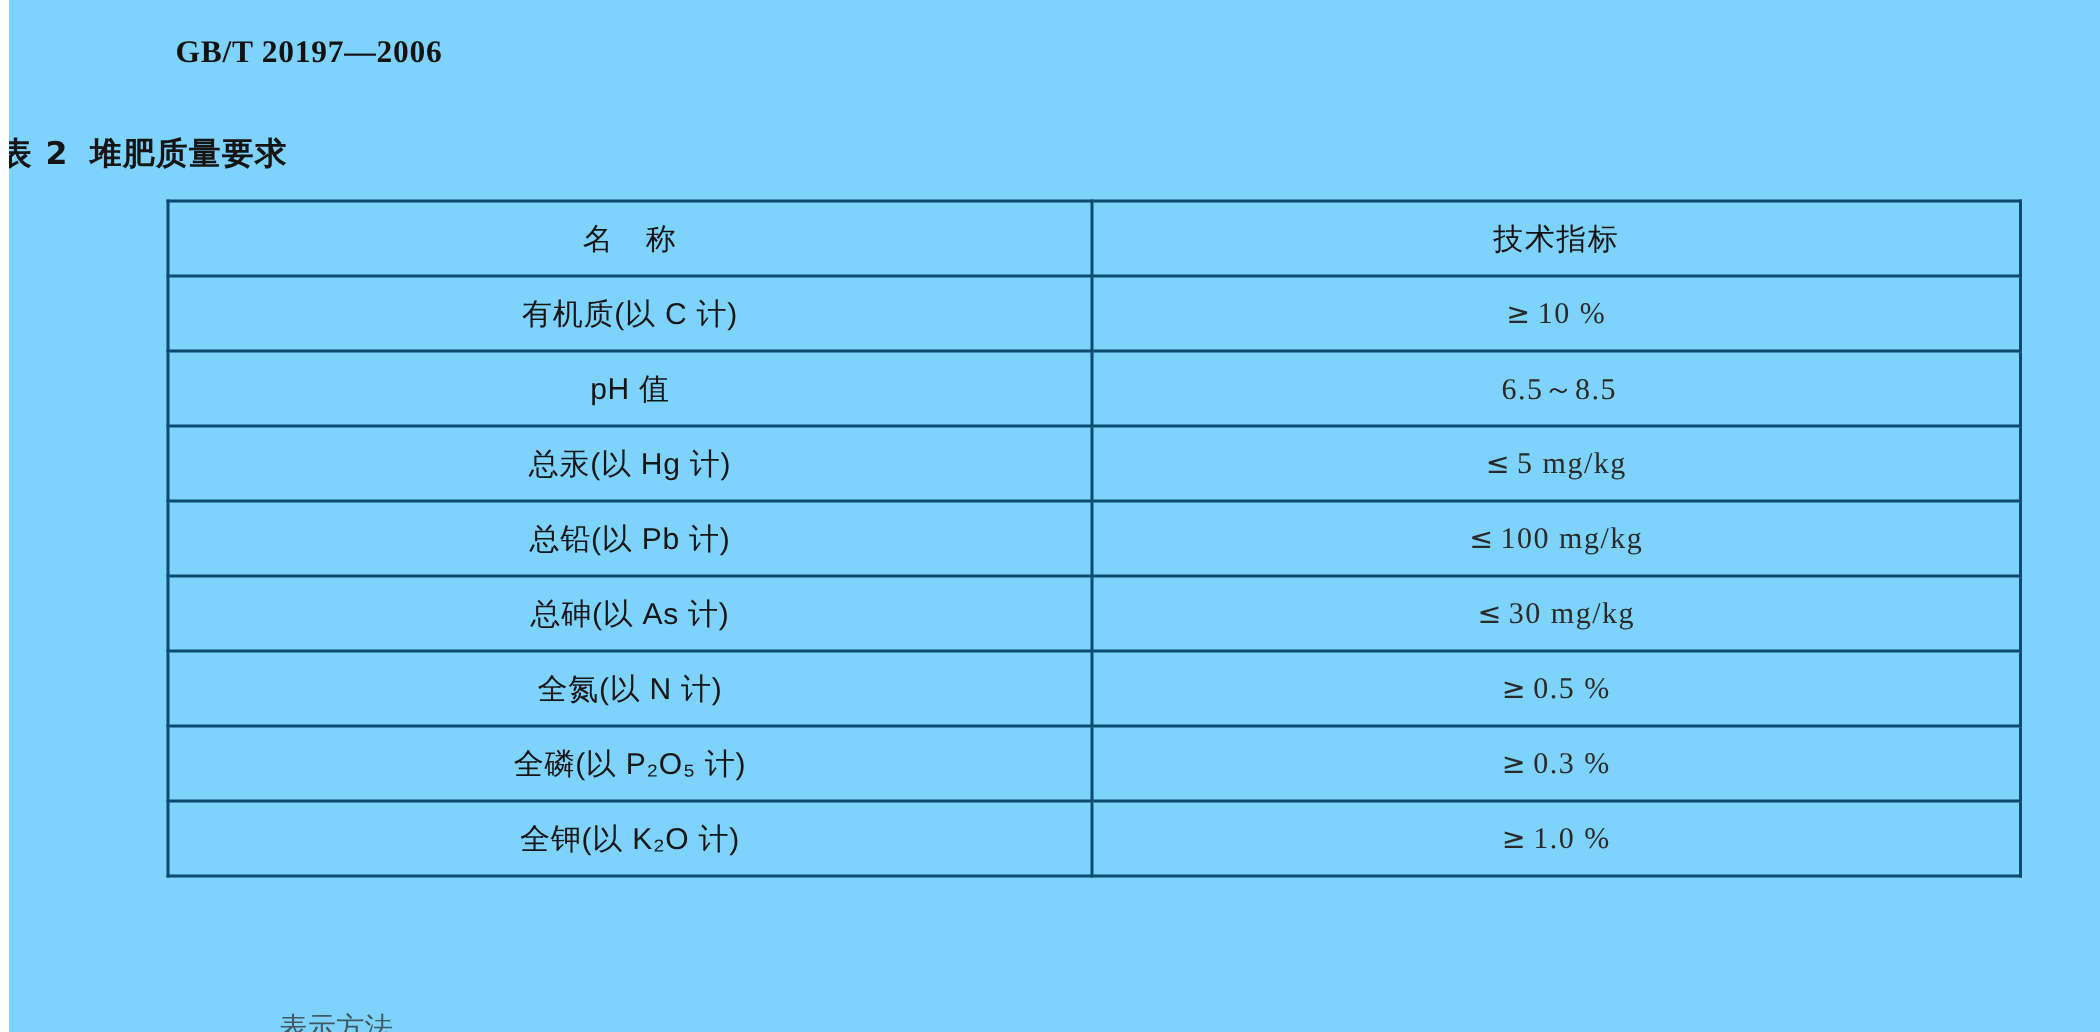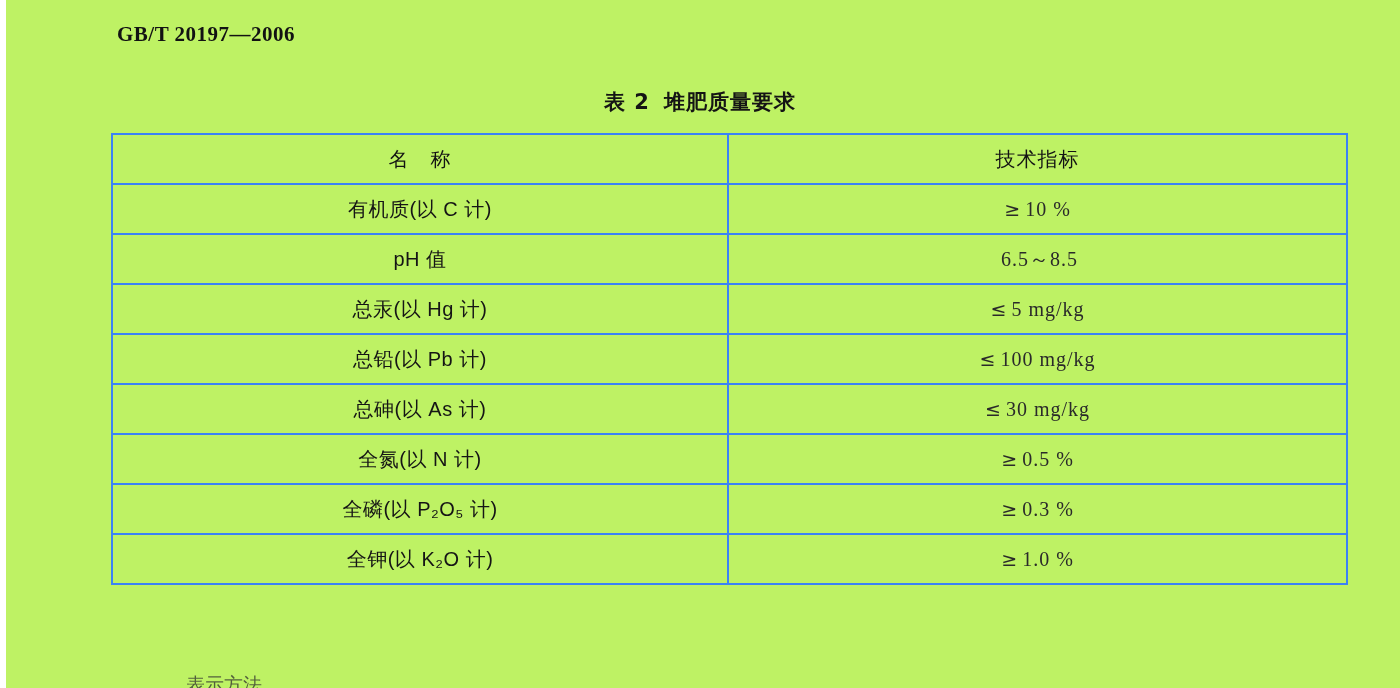--- a/index.html
+++ b/index.html
@@ -13,38 +13,38 @@
     position: relative;
     font-family: "Liberation Serif", serif;
     color: #1a1a1a;
     overflow: hidden;
   }
   .page {
     position: absolute;
     left: 0; top: 0;
     width: 1400px;
     height: 688px;
-    background: #bef264;
+    background: #7dd3fc;
   }
   .std-number {
     position: absolute;
     left: 117px;
     top: 22px;
     font-family: "Liberation Serif", serif;
     font-weight: bold;
     font-size: 21px;
     letter-spacing: 0.5px;
     color: #121212;
   }
   .table-caption {
     position: absolute;
     left: 0;
     top: 88px;
     width: 1400px;
-    text-align: center;
+    text-align: left;
     font-family: "DejaVu Sans", sans-serif;
     font-weight: bold;
     font-size: 21px;
     letter-spacing: 1px;
     color: #141414;
   }
   .caption-inner {
     display: inline-block;
   }
   .caption-label {
@@ -52,21 +52,21 @@
   }
   table.quality {
     position: absolute;
     left: 111px;
     top: 133px;
     width: 1235px;
     border-collapse: collapse;
     table-layout: fixed;
   }
   table.quality td, table.quality th {
-    border: 2px solid #3b82f6;
+    border: 2px solid #0c4a6e;
     height: 48px;
     text-align: center;
     vertical-align: middle;
     padding: 0;
     font-weight: normal;
   }
   table.quality col.name-col { width: 616px; }
   table.quality col.value-col { width: 619px; }
 
   .hdr-name, .hdr-value {

